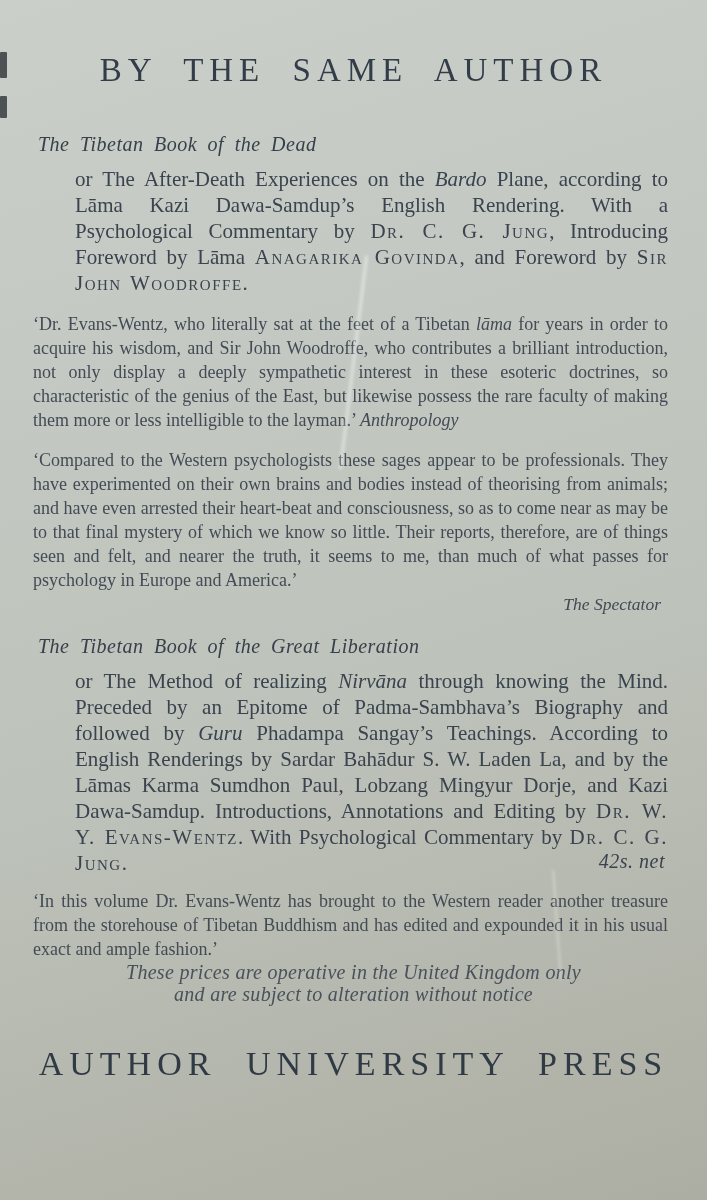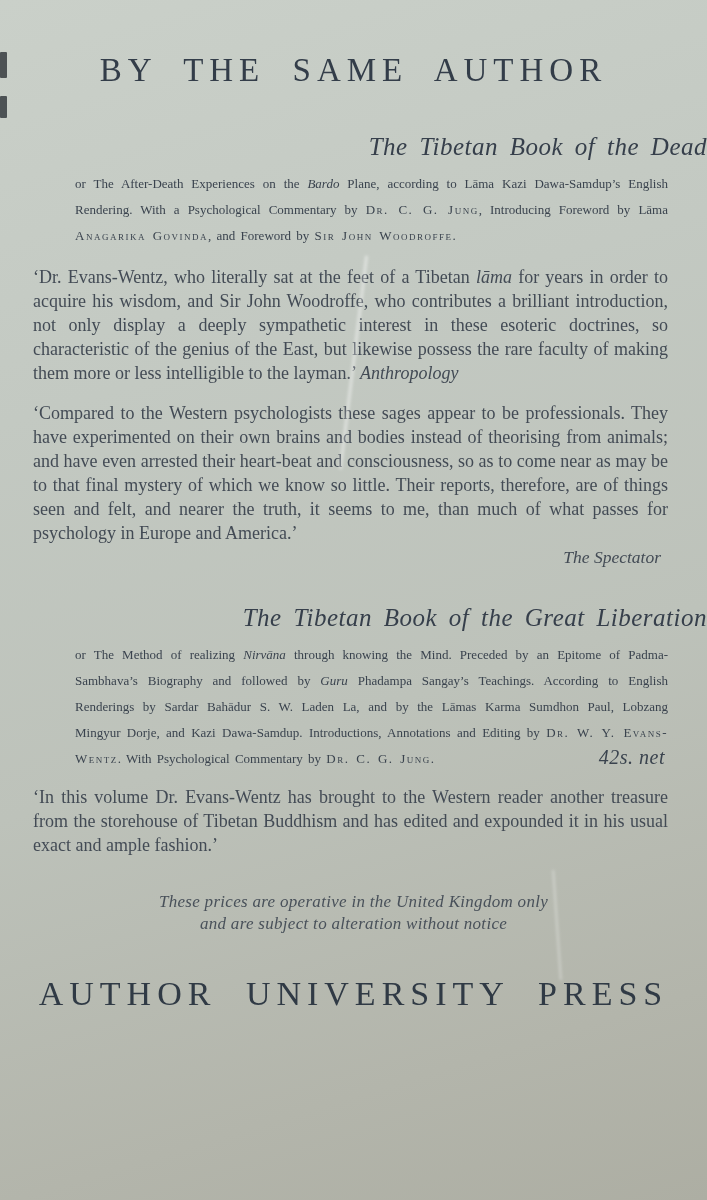--- a/index.html
+++ b/index.html
@@ -58,33 +58,32 @@
     font-weight: normal;
     letter-spacing: 6px;
     word-spacing: 13px;
     color: #333d49;
   }
 
   .book-title {
     margin: 0;
     font-weight: normal;
     font-style: italic;
-    font-size: 25px;
+    font-size: 20px;
     letter-spacing: 0.5px;
     word-spacing: 5px;
     margin-left: 38px;
     color: #363f4b;
-    text-align: right;
   }
   .bt1 { margin-top: 44px; }
-  .bt2 { margin-top: 36px; }
+  .bt2 { margin-top: 20px; }
 
   .desc {
     margin: 10px 39px 0 75px;
-    font-size: 13px;
+    font-size: 21px;
     line-height: 26px;
     text-align: justify;
     word-spacing: 2px;
     color: #3a434e;
   }
   .edition {
     margin: 5px 42px 0 0;
     text-align: right;
     font-style: italic;
     font-size: 20px;
@@ -108,24 +107,23 @@
     font-size: 17.5px;
     color: #434b55;
   }
   .quote-source.own-line { margin-top: 2px; }
   .quote-source.pull-up  { margin-top: -24px; }
 
   .seg-italic { font-style: italic; }
   .seg-smallcaps { font-variant: small-caps; letter-spacing: 1.5px; }
 
   .price-note {
-    margin-top: 34px;
     text-align: center;
     font-style: italic;
-    font-size: 17px;
+    font-size: 20px;
     line-height: 22px;
     color: #49515a;
     letter-spacing: 0.3px;
   }
 
   .publisher {
     margin-top: 40px;
     text-align: center;
     font-size: 34px;
     letter-spacing: 6px;

